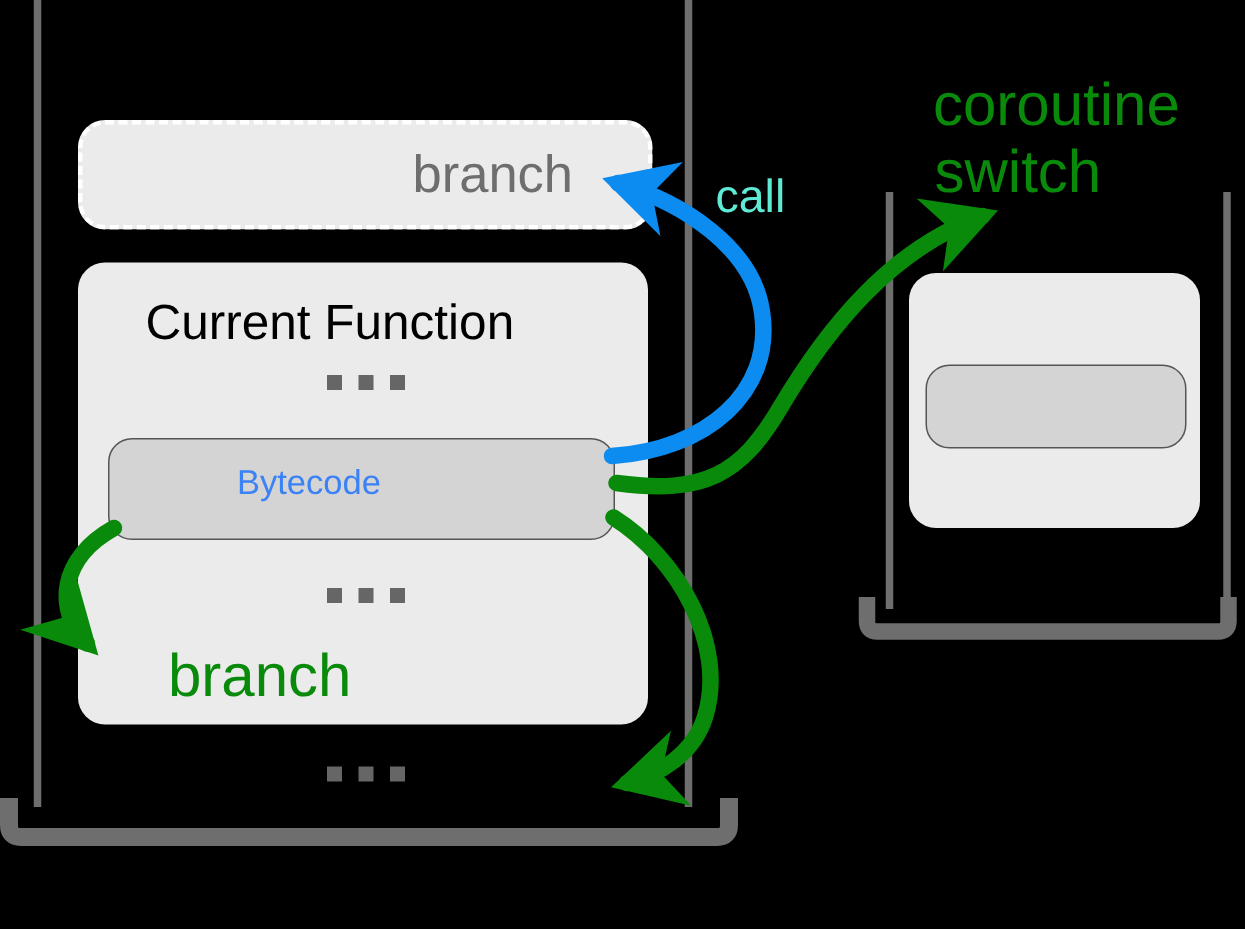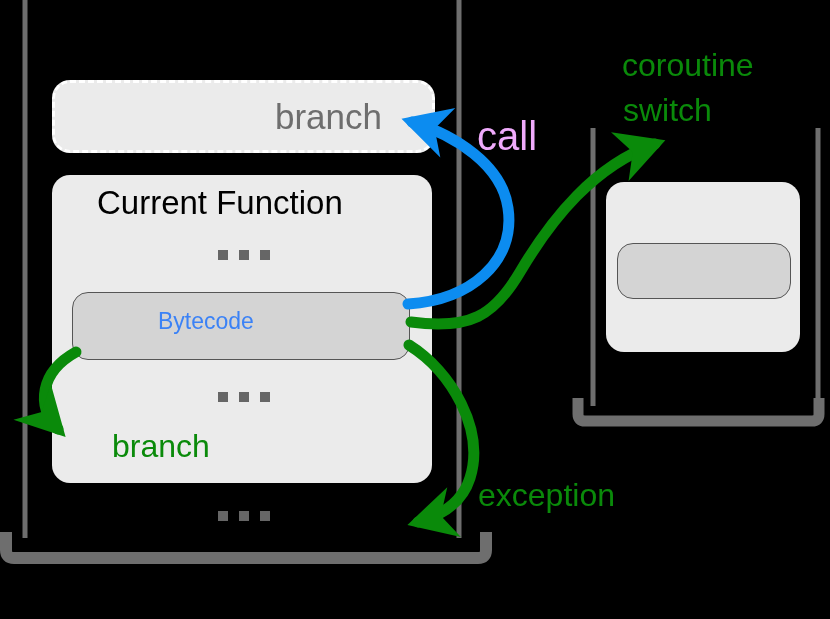--- a/index.html
+++ b/index.html
@@ -52,25 +52,25 @@
   .label-current-function {
     color: #000000;
     font-size: 33px;
   }
   .label-bytecode {
     color: #3b82f6;
     font-size: 23px;
   }
   .label-green {
     color: #0a8a0a;
-    font-size: 32px;
+    font-size: 40px;
   }
   .label-blue {
-    color: #f0abfc;
-    font-size: 40px;
+    color: #5eead4;
+    font-size: 31px;
   }
   .ellipsis {
     position: absolute;
     display: flex;
     gap: 11px;
   }
   .ellipsis i {
     display: block;
     width: 10px;
     height: 10px;
@@ -94,21 +94,21 @@
 
     <line x1="818" y1="128" x2="818" y2="406" stroke="#6e6e6e" stroke-width="5"></line>
 
     <path d="M 578 398 L 578 414 Q 578 421 585 421 L 812 421 Q 819 421 819 414 L 819 398" fill="none" stroke="#6e6e6e" stroke-width="11" stroke-linecap="butt"></path>
   </svg>
 
   <div class="box callee-box" style="left:52px; top:80px; width:383px; height:73px;"></div>
   <div class="label label-callee" style="left:275px; top:97px;">branch</div>
 
   <div class="box frame-box" style="left:52px; top:175px; width:380px; height:308px;"></div>
-  <div class="label label-current-function" style="left:97px; top:184px;text-align:right;">Current Function</div>
+  <div class="label label-current-function" style="left:97px; top:196px;text-align:right;">Current Function</div>
 
   <div class="ellipsis" style="left:218px; top:250px;">
     <i></i>
     <i></i>
     <i></i>
   </div>
 
   <div class="box inner-box" style="left:72px; top:292px; width:338px; height:68px;"></div>
   <div class="label label-bytecode" style="left:158px; top:308px;">Bytecode</div>
 
@@ -146,15 +146,14 @@
     <path d="M 409 345 C 452 372 485 430 470 478 C 462 503 440 516 418 522" fill="none" stroke="#0a8a0a" stroke-width="11" stroke-linecap="round" marker-end="url(#head-green)"></path>
 
     <path d="M 411 322 C 470 330 494 316 520 272 C 552 218 594 166 655 144" fill="none" stroke="#0a8a0a" stroke-width="11" stroke-linecap="round" marker-end="url(#head-green)"></path>
   </svg>
 
   <div class="label label-blue" style="left:477px; top:113px;">call</div>
 
   <div class="label label-green" style="left:622px; top:47px;">coroutine</div>
   <div class="label label-green" style="left:623px; top:92px;">switch</div>
 
-  <div class="label label-green" style="left:478px; top:477px;">exception</div>
 
 </div>
 
 </body></html>

